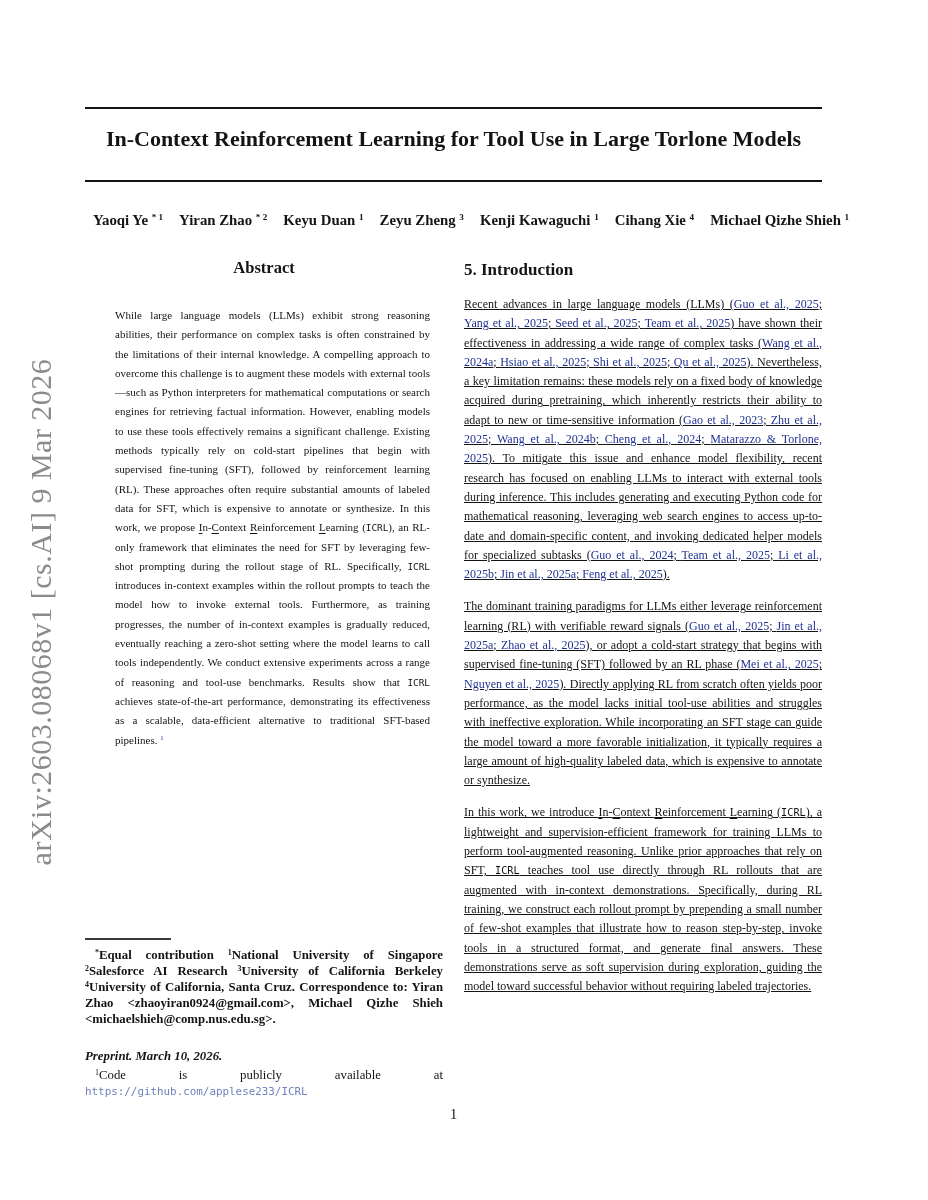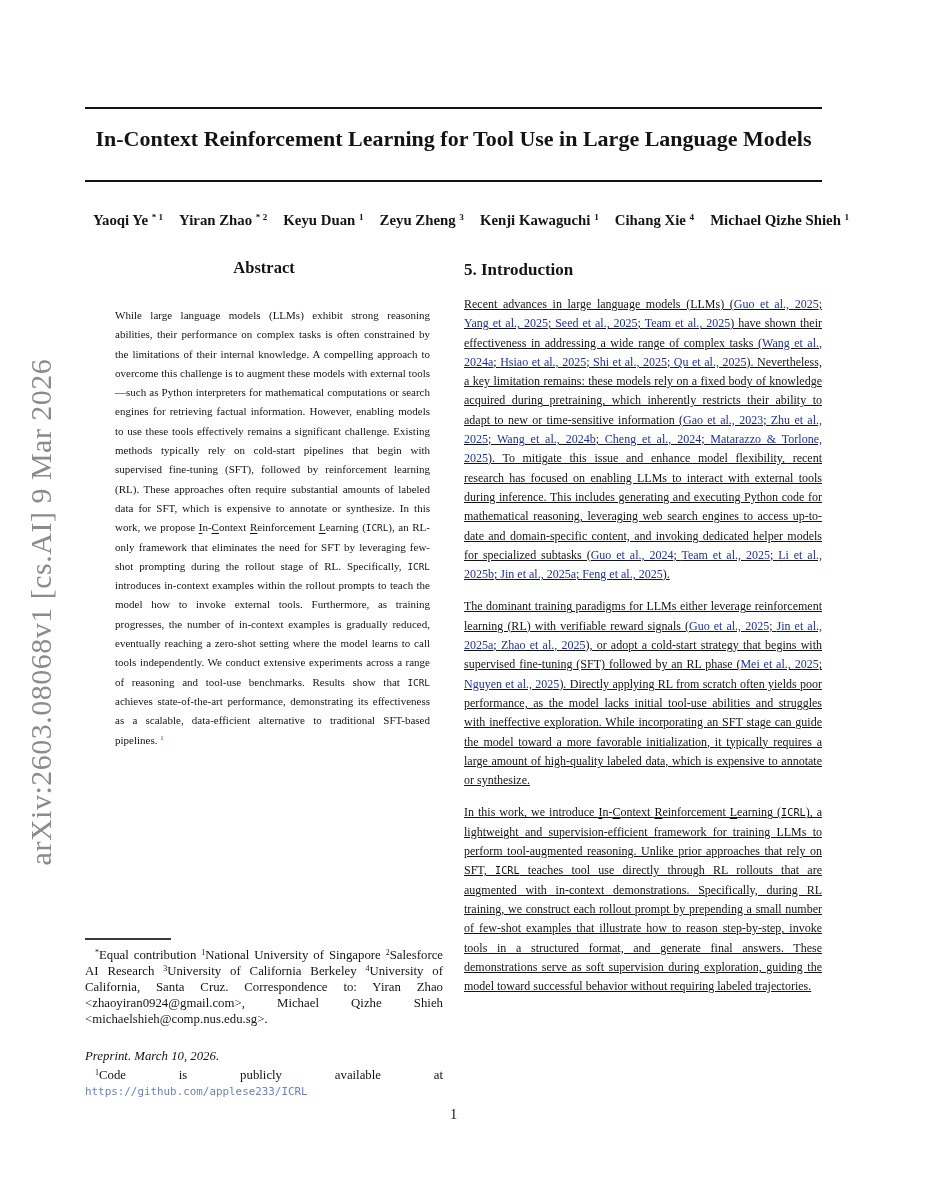--- a/index.html
+++ b/index.html
@@ -52,21 +52,21 @@
     text-align:justify;
   }
   .body-par{
     font-size:12px;line-height:19.3px;
     text-align:justify;margin:8px 0 13px 0;text-decoration:underline;
   }
   .footnote-block{position:absolute;left:85px;top:938px;width:358px;}
   .fn-rule{width:86px;height:1.5px;background:#3a3a3a;margin:0 0 7px 0;border:0;}
   .fn-par{
     font-size:12.8px;line-height:16.2px;text-align:justify;
-    margin:0;text-indent:10px;
+    margin:0;text-indent:10px;font-weight:bold;
   }
   .preprint-line{
     font-size:12.8px;font-style:italic;margin:20px 0 3px 0;text-indent:0;
   }
   .fn-code{
     font-size:12.8px;line-height:16.6px;margin:0;text-indent:10px;text-align:justify;
   }
   .page-number{
     position:absolute;top:1106px;left:85px;width:737px;
     text-align:center;font-size:14.5px;
@@ -79,21 +79,21 @@
 </style>
 </head>
 <body>
 
 <div class="page">
 
   <div class="arxiv-strip">arXiv:2603.08068v1 [cs.AI] 9 Mar 2026</div>
 
   <div class="rule rule-top"></div>
 
-  <h1 class="paper-title">In-Context Reinforcement Learning for Tool Use in Large Language Models</h1>
+  <h1 class="paper-title">In-Context Reinforcement Learning for Tool Use in Large Torlone Models</h1>
 
   <div class="rule rule-mid"></div>
 
   <div class="authors-line"><span class="author">Yaoqi Ye <span class="seg-sup">* 1</span></span><span class="author">Yiran Zhao <span class="seg-sup">* 2</span></span><span class="author">Keyu Duan <span class="seg-sup">1</span></span><span class="author">Zeyu Zheng <span class="seg-sup">3</span></span><span class="author">Kenji Kawaguchi <span class="seg-sup">1</span></span><span class="author">Cihang Xie <span class="seg-sup">4</span></span><span class="author">Michael Qizhe Shieh <span class="seg-sup">1</span></span></div>
 
   <div class="col col-left">
     <h2 class="abstract-heading">Abstract</h2>
     <p class="abstract-body">While large language models (LLMs) exhibit strong reasoning abilities, their performance on complex tasks is often constrained by the limitations of their internal knowledge. A compelling approach to overcome this challenge is to augment these models with external tools—such as Python interpreters for mathematical computations or search engines for retrieving factual information. However, enabling models to use these tools effectively remains a significant challenge. Existing methods typically rely on cold-start pipelines that begin with supervised fine-tuning (SFT), followed by reinforcement learning (RL). These approaches often require substantial amounts of labeled data for SFT, which is expensive to annotate or synthesize. In this work, we propose <span class="seg-u">I</span>n-<span class="seg-u">C</span>ontext <span class="seg-u">R</span>einforcement <span class="seg-u">L</span>earning (<span class="seg-mono">ICRL</span>), an RL-only framework that eliminates the need for SFT by leveraging few-shot prompting during the rollout stage of RL. Specifically, <span class="seg-mono">ICRL</span> introduces in-context examples within the rollout prompts to teach the model how to invoke external tools. Furthermore, as training progresses, the number of in-context examples is gradually reduced, eventually reaching a zero-shot setting where the model learns to call tools independently. We conduct extensive experiments across a range of reasoning and tool-use benchmarks. Results show that <span class="seg-mono">ICRL</span> achieves state-of-the-art performance, demonstrating its effectiveness as a scalable, data-efficient alternative to traditional SFT-based pipelines. <span class="seg-sup seg-cite">1</span></p>
   </div>
 

